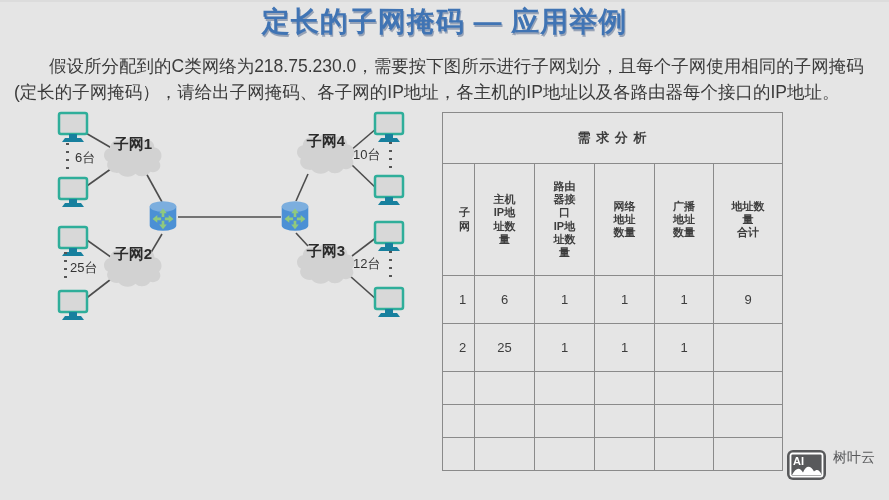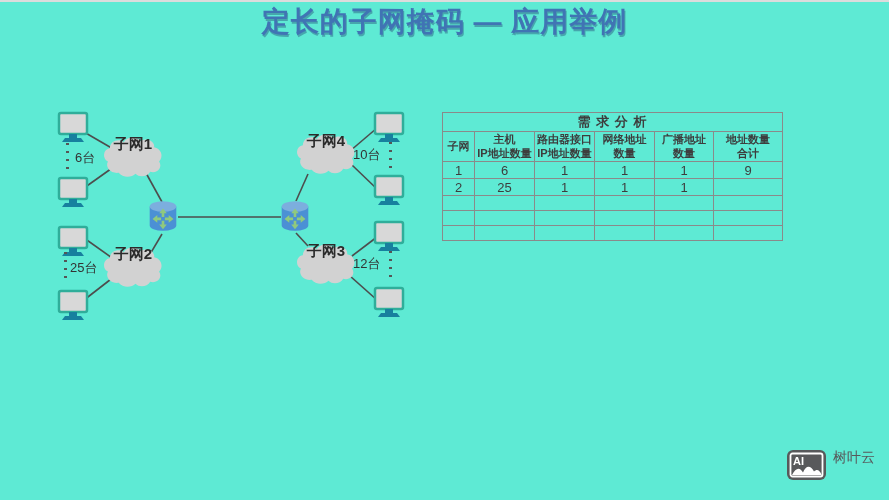--- a/index.html
+++ b/index.html
@@ -1,18 +1,18 @@
 <!DOCTYPE html>
 <html><head>
 <meta charset="utf-8">
 <style>
   * { margin:0; padding:0; box-sizing:border-box; }
   html,body { background:#ffffff; }
   body { font-family:"Liberation Sans","DejaVu Sans",sans-serif; }
-  #stage { position:relative; width:889px; height:500px; background:#5eead4; overflow:hidden; }
+  #stage { position:relative; width:889px; height:500px; background:#e5e5e5; overflow:hidden; }
 
   .topbar { position:absolute; left:0; top:0; width:889px; height:2px; background:#dcdcdc; }
 
   .page-title {
     position:absolute; left:0; top:3px; width:889px;
     text-align:center; font-size:28px; font-weight:bold; letter-spacing:1px;
     color:#4074b4; text-shadow:1px 2px 0 rgba(36,66,116,0.40);
   }
 
   .intro { position:absolute; left:14px; top:53px; width:868px; color:#3b3b3b; font-size:17.5px; line-height:26px; }
@@ -28,37 +28,41 @@
   .cloud { position:absolute; width:64px; height:46px; display:flex; align-items:flex-start; justify-content:center; }
   .cloud svg { position:absolute; left:0; top:0; width:64px; height:46px; }
   .cloud .cl { position:relative; font-size:15px; font-weight:bold; color:#2b2b2b; }
 
   .count-label { position:absolute; font-size:13px; color:#333333; }
 
   .vdots { position:absolute; width:3px;
     background-image:repeating-linear-gradient(to bottom,#555 0px,#555 2.5px,transparent 2.5px,transparent 8px); }
 
   table.req { position:absolute; left:442px; top:112px; width:340px; border-collapse:collapse; table-layout:fixed; }
-  table.req th, table.req td { border:1px solid #8a8a8a; text-align:center; vertical-align:middle; color:#3d3d3d; padding:0; }
+  table.req th, table.req td { border:1px solid #8a8a8a; text-align:center; vertical-align:middle; color:#3d3d3d; padding:16px; }
   table.req .t-title { height:16px; font-size:13px; font-weight:bold; letter-spacing:1px; }
   table.req th.h { height:30px; font-size:11px; font-weight:bold; line-height:1.2; white-space:pre-line; }
   table.req td.d { height:17px; font-size:13px; }
   table.req td.e { height:15px; font-size:12px; }
 
   .logo { position:absolute; left:786px; top:449px; display:flex; gap:6px; }
   .logo .brand { font-size:14px; font-weight:normal; color:#57585a; }
 </style>
 </head>
 <body>
 
 <div id="stage">
   <div class="topbar"></div>
 
   <h1 class="page-title">定长的子网掩码 — 应用举例</h1>
 
+  <div class="intro">
+    <div class="l1">假设所分配到的C类网络为218.75.230.0，需要按下图所示进行子网划分，且每个子网使用相同的子网掩码</div>
+    <div class="l2">(定长的子网掩码），请给出子网掩码、各子网的IP地址，各主机的IP地址以及各路由器每个接口的IP地址。</div>
+  </div>
 
   <svg class="wires" viewBox="0 0 889 500">
     <line x1="84" y1="132" x2="115" y2="150"></line>
     <line x1="84" y1="188" x2="115" y2="166"></line>
     <line x1="146" y1="173" x2="162" y2="202"></line>
     <line x1="84" y1="238" x2="115" y2="260"></line>
     <line x1="84" y1="300" x2="115" y2="276"></line>
     <line x1="146" y1="261" x2="162" y2="234"></line>
     <line x1="178" y1="217" x2="281" y2="217"></line>
     <line x1="308" y1="174" x2="296" y2="201"></line>

